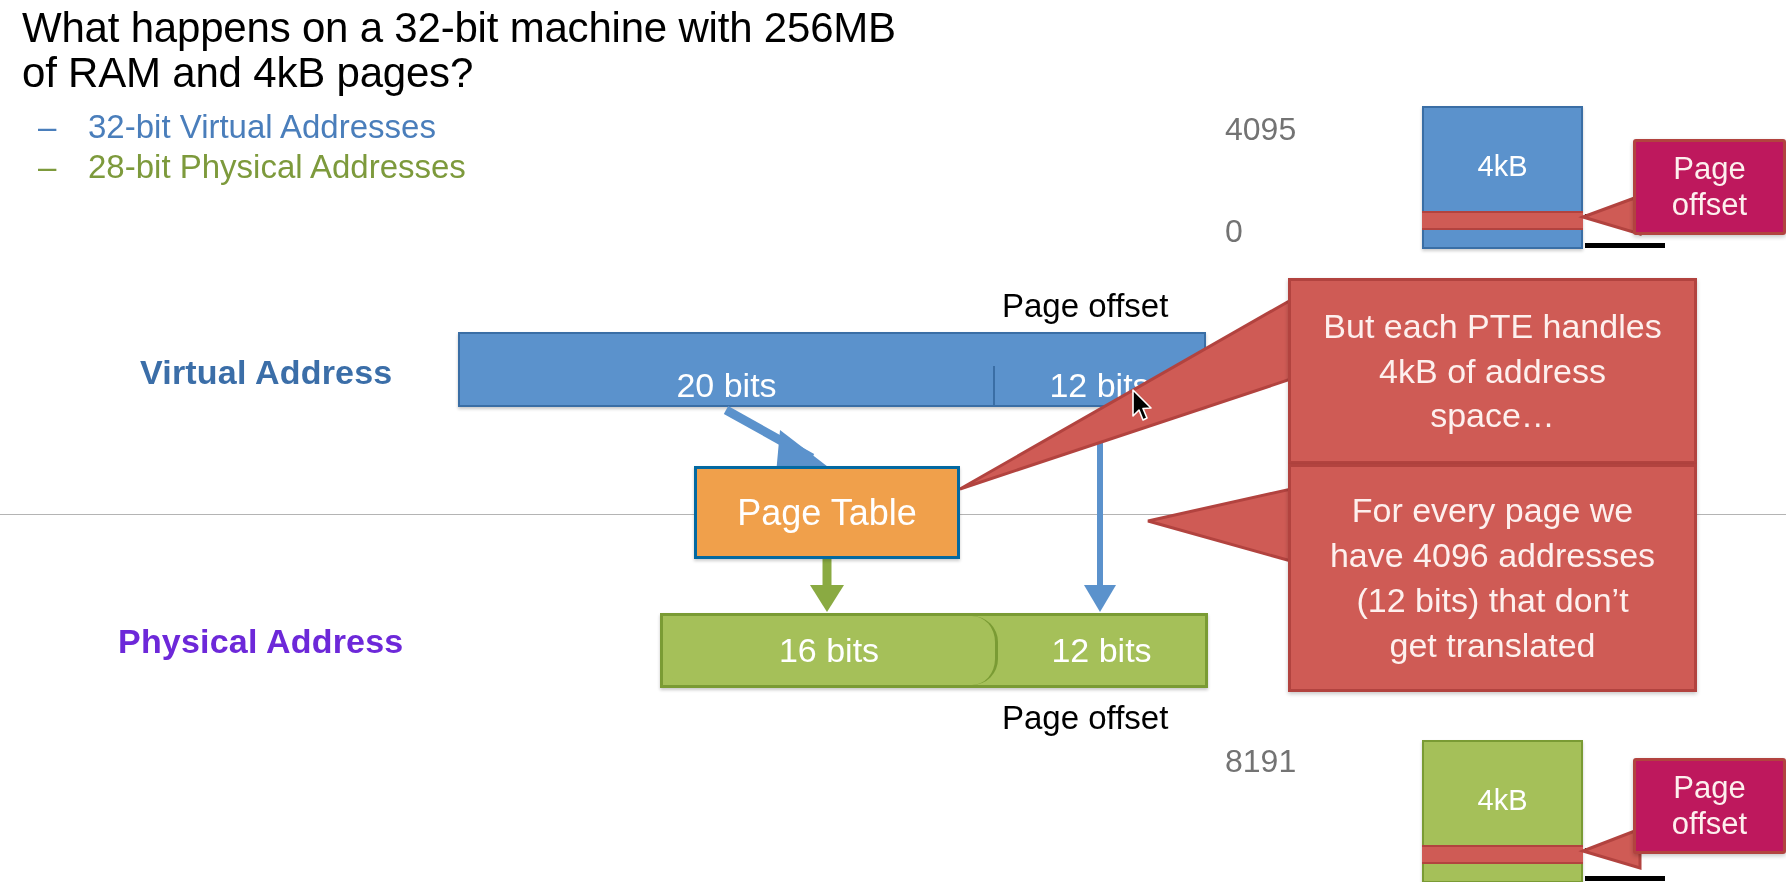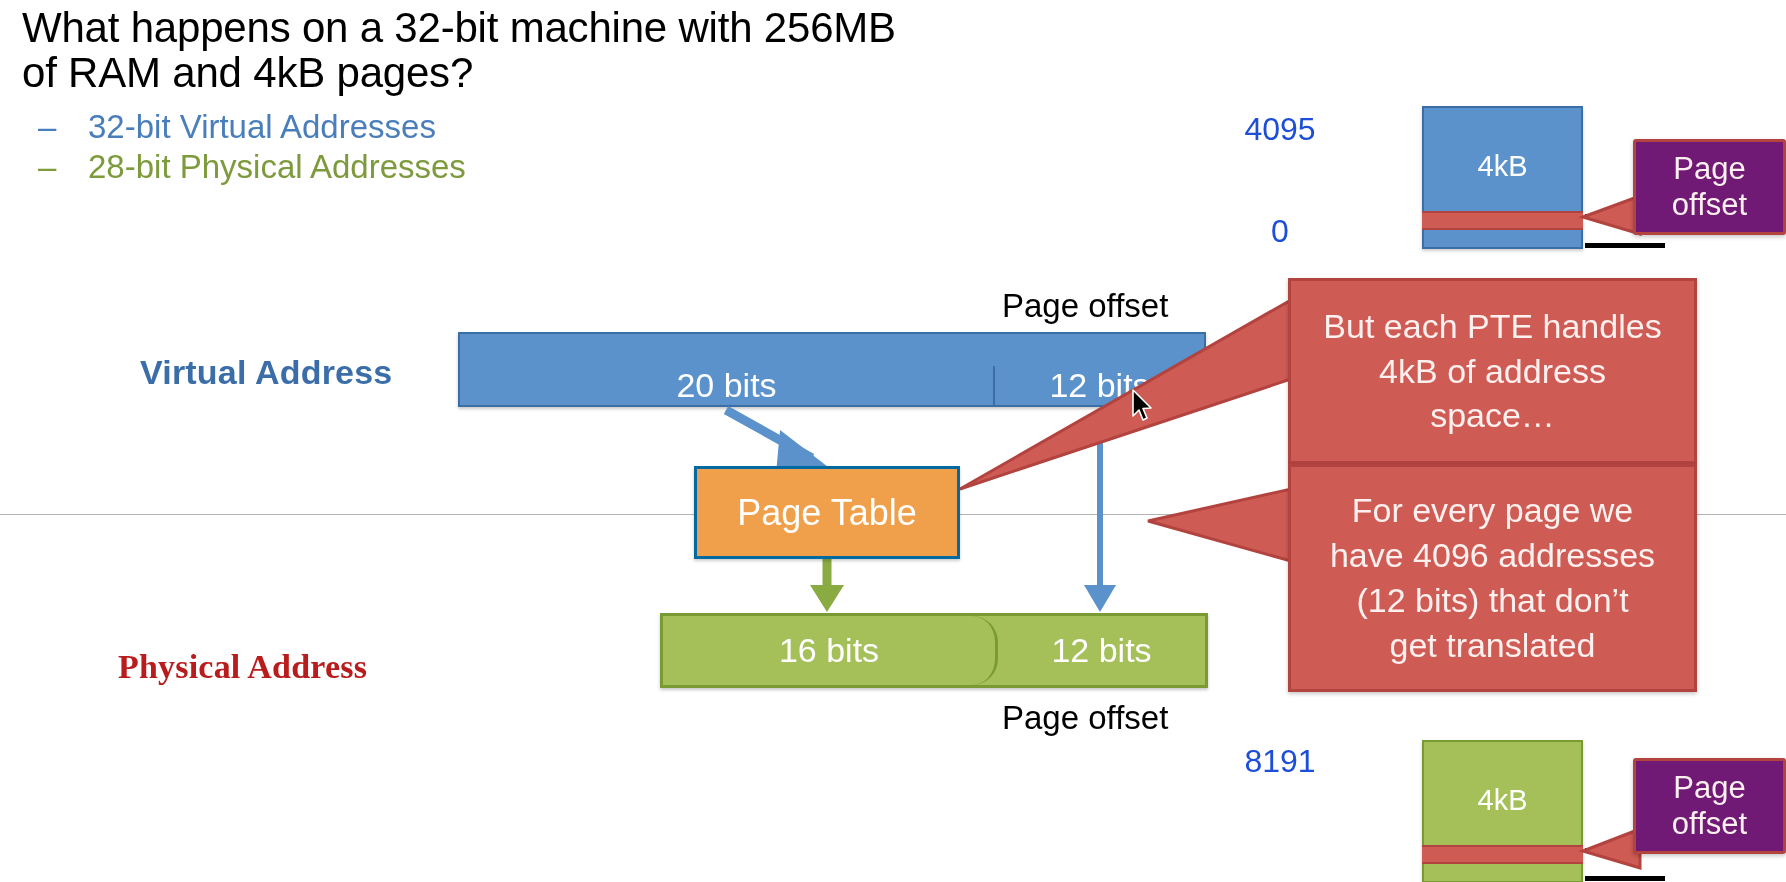--- a/index.html
+++ b/index.html
@@ -52,21 +52,21 @@
   .bullet.b-green { color: #7d9a3c; }
 
   
   .addr-label {
     position: absolute;
     font-weight: bold;
     font-size: 34px;
     letter-spacing: 0.2px;
   }
   #va-label { left: 133px; top: 353px; color: #3b6ea8; margin-left: 7px; }
-  #pa-label { left: 118px; top: 648px; color: #b91c1c; font-family: Liberation Serif, serif; }
+  #pa-label { left: 118px; top: 622px; color: #6d28d9; }
 
   
   .bar {
     position: absolute;
     display: flex;
     box-sizing: border-box;
   }
   .seg {
     box-sizing: border-box;
     display: flex;
@@ -155,21 +155,21 @@
     font-size: 34px; line-height: 1.32;
   }
   #callout-translate {
     left: 1288px; top: 464px; width: 409px; height: 228px;
     font-size: 34px; line-height: 1.32;
   }
   .callout-line { display: block; }
 
   .mini-callout {
     position: absolute;
-    background: #701a75;
+    background: #be185d;
     border: 3px solid #b2433f;
     color: #fdf0ee;
     box-sizing: border-box;
     display: flex;
     flex-direction: column;
     align-items: center;
     justify-content: center;
     text-align: center;
     font-size: 31px;
     line-height: 1.16;
@@ -210,22 +210,22 @@
     border-top: 2px solid #b2433f;
     border-bottom: 2px solid #b2433f;
     box-sizing: border-box;
   }
   #stripe-top { top: 103px; }
   #stripe-bottom { top: 103px; }
 
   .axis-num {
     position: absolute;
     font-size: 32px;
-    color: #1d4ed8;
-    text-align: center;
+    color: #737373;
+    text-align: left;
     width: 110px;
   }
   #num-4095 { left: 1225px; top: 111px; }
   #num-0    { left: 1225px; top: 213px; }
   #num-8191 { left: 1225px; top: 743px; }
   #num-4096 { left: 1225px; top: 876px; }
 
   .tick {
     position: absolute;
     height: 5px;

